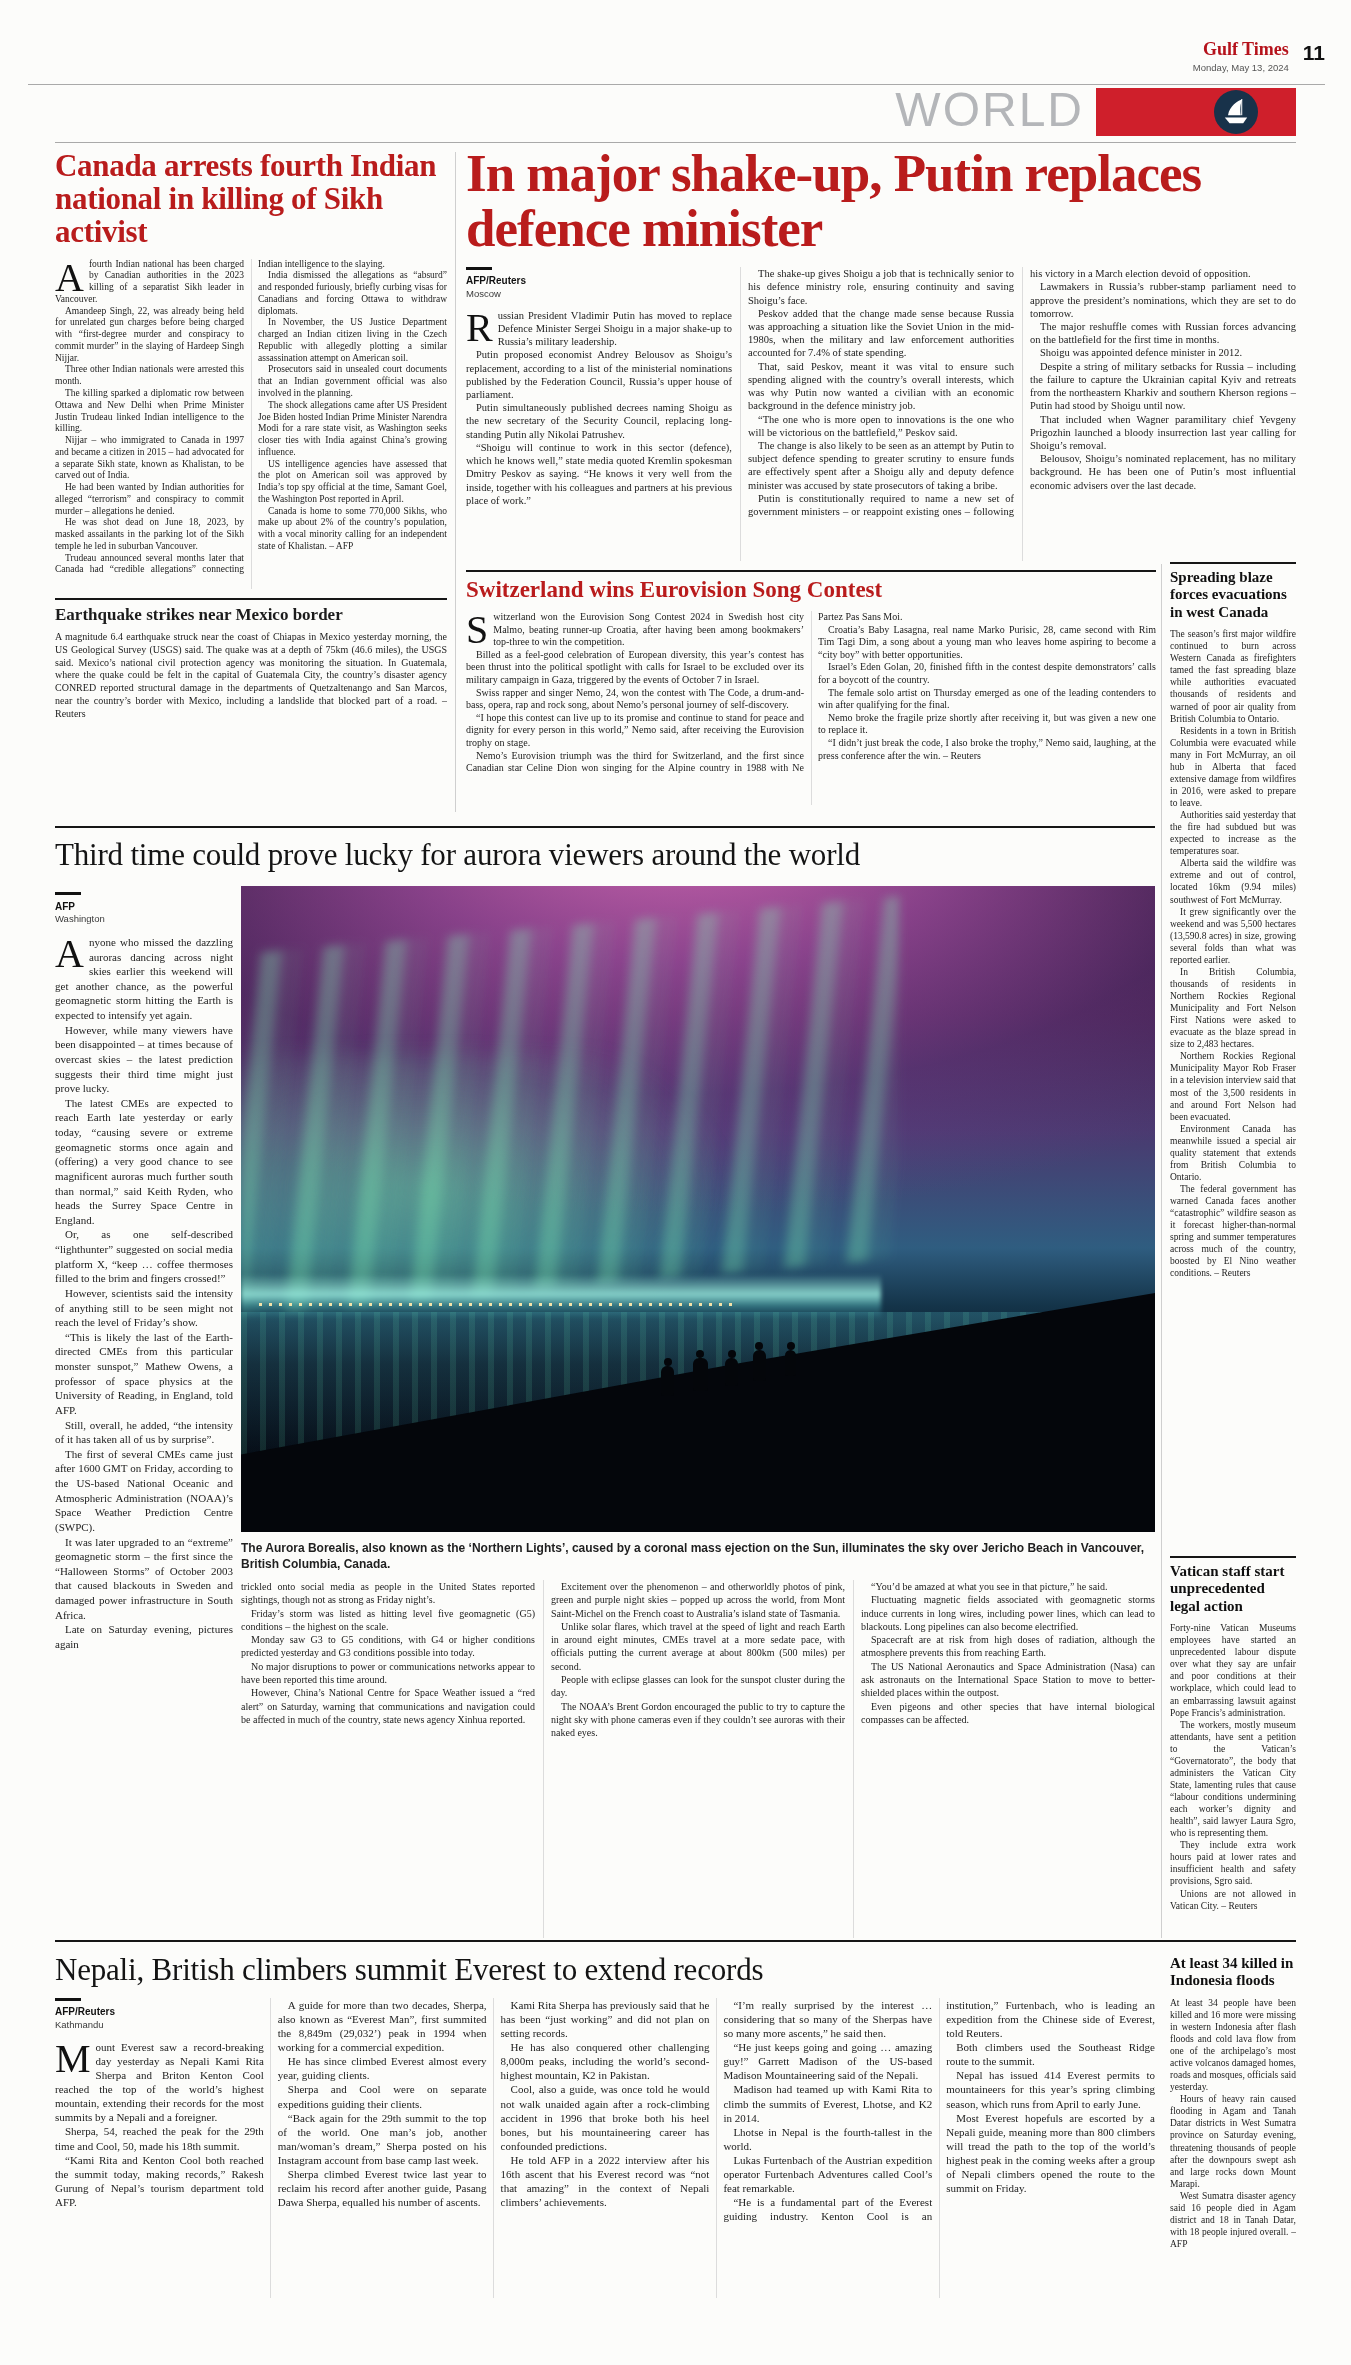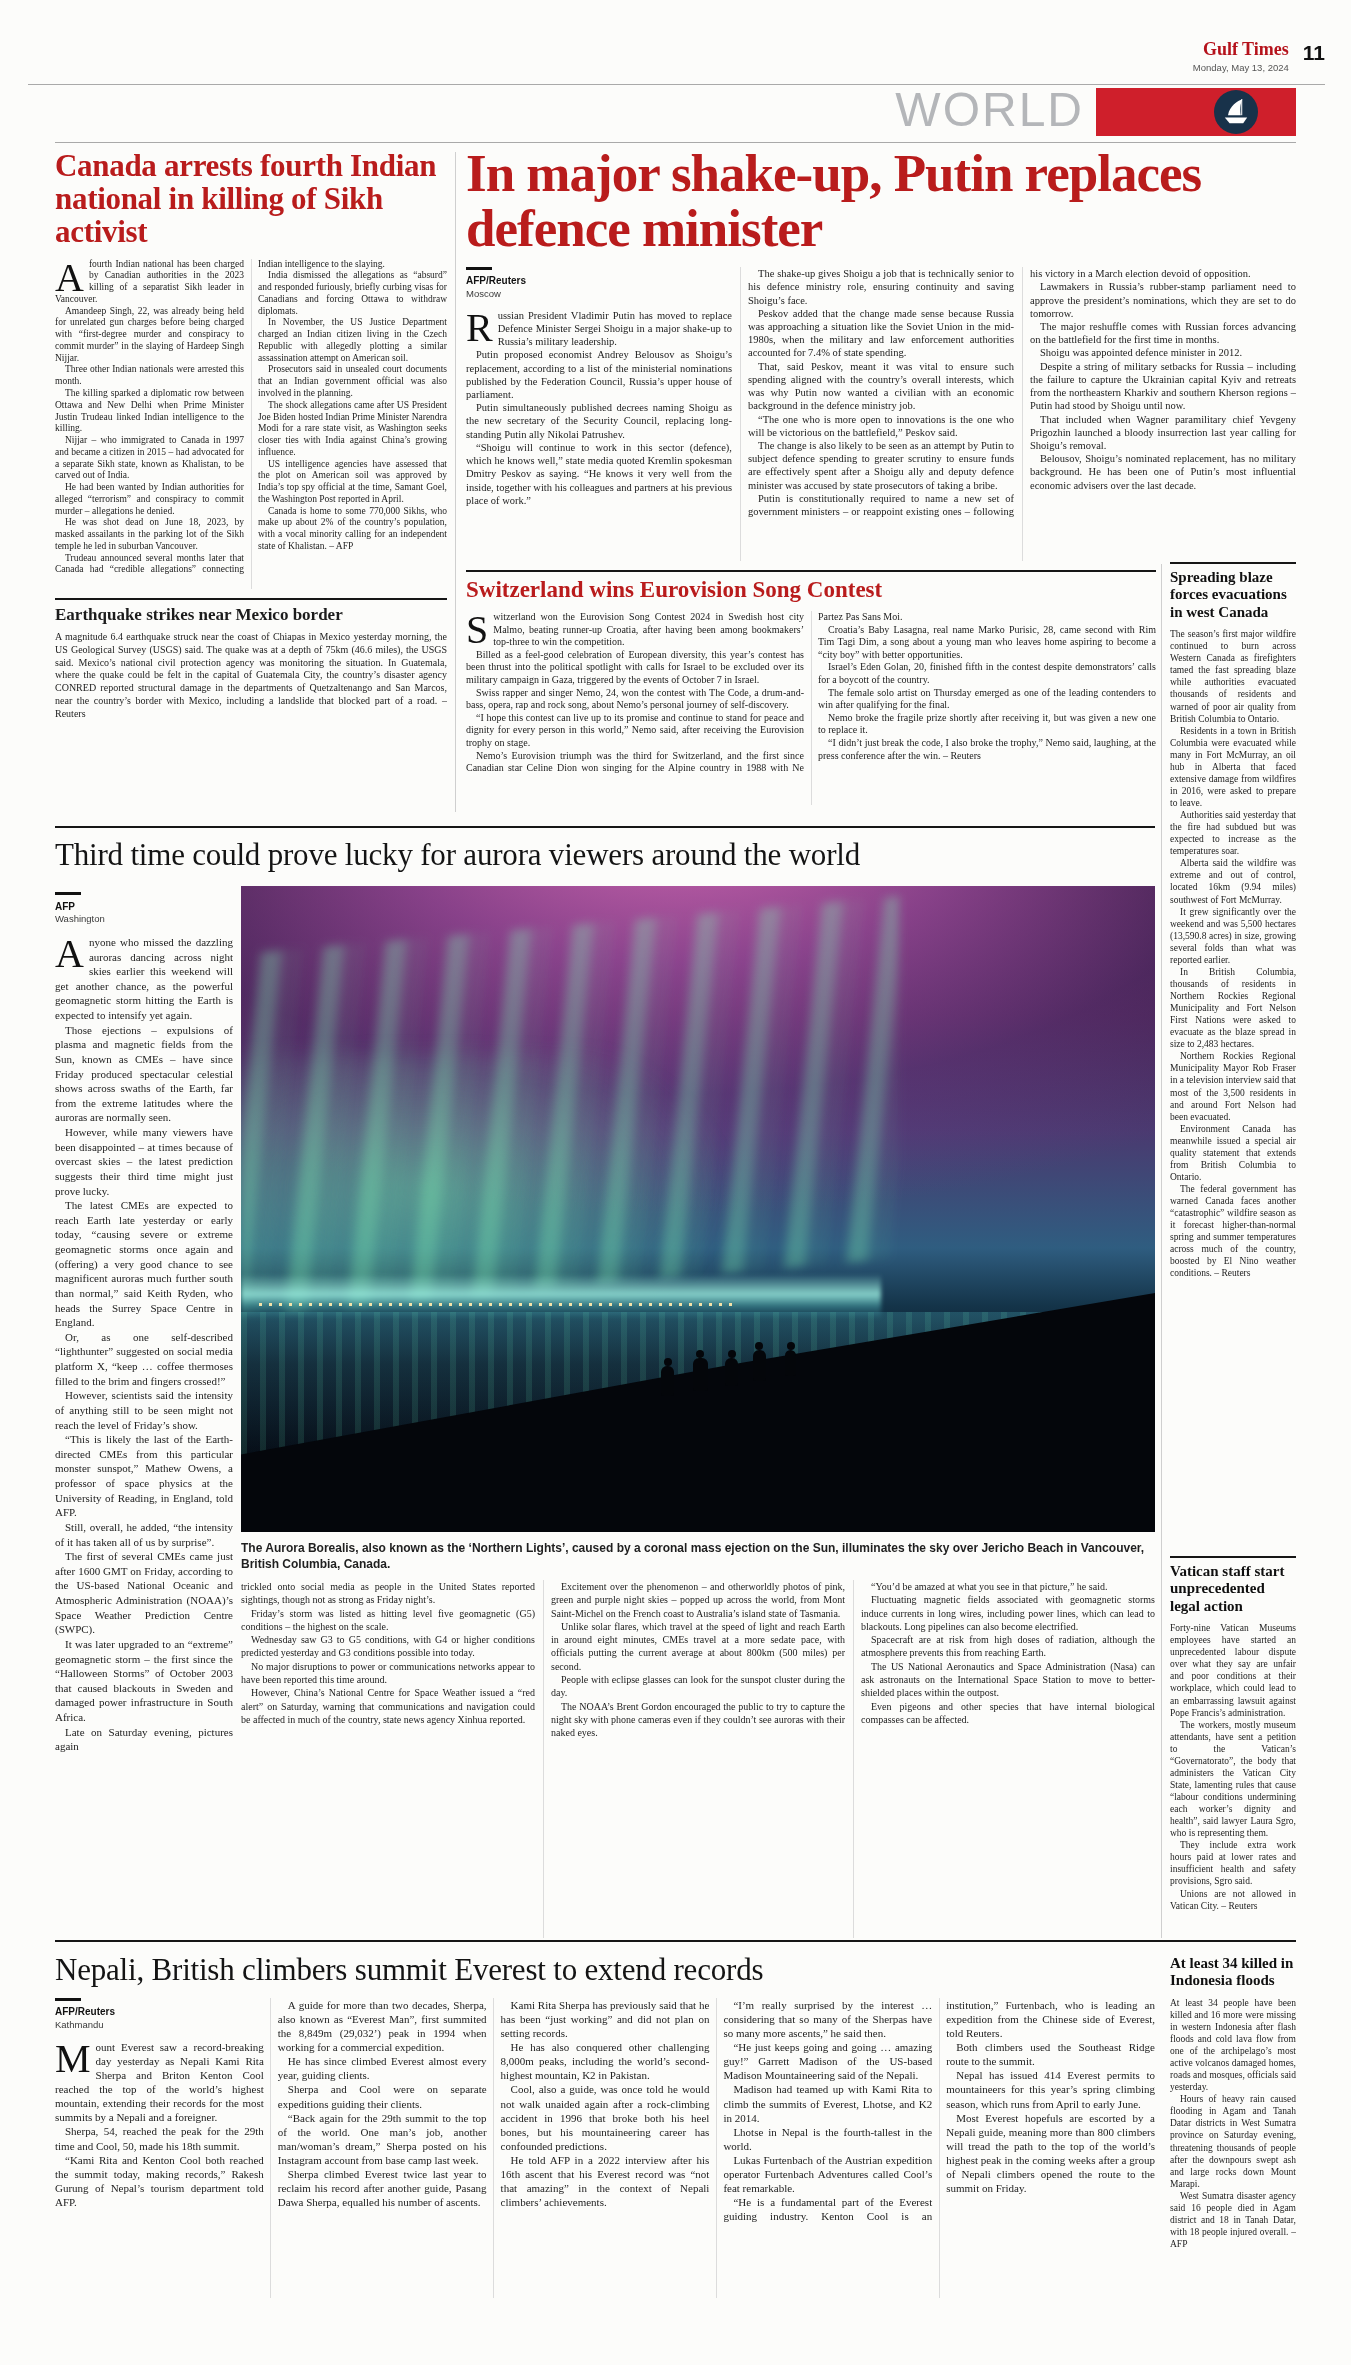--- a/index.html
+++ b/index.html
@@ -219,21 +219,20 @@
 <section id="aurora" class="abs blackrule">
   <h1 class="headline-light">Third time could prove lucky for aurora viewers around the world</h1>
 
   <div class="aurora-left body dropcap">
     <div class="byline">
       <div class="brule"></div>
       <div class="agency">AFP</div>
       <div class="loc">Washington</div>
     </div>
   <p>Anyone who missed the dazzling auroras dancing across night skies earlier this weekend will get another chance, as the powerful geomagnetic storm hitting the Earth is expected to intensify yet again.</p>
-      <p>Those ejections – expulsions of plasma and magnetic fields from the Sun, known as CMEs – have since Friday produced spectacular celestial shows across swaths of the Earth, far from the extreme latitudes where the auroras are normally seen.</p>
       <p>However, while many viewers have been disappointed – at times because of overcast skies – the latest prediction suggests their third time might just prove lucky.</p>
       <p>The latest CMEs are expected to reach Earth late yesterday or early today, “causing severe or extreme geomagnetic storms once again and (offering) a very good chance to see magnificent auroras much further south than normal,” said Keith Ryden, who heads the Surrey Space Centre in England.</p>
       <p>Or, as one self-described “lighthunter” suggested on social media platform X, “keep … coffee thermoses filled to the brim and fingers crossed!”</p>
       <p>However, scientists said the intensity of anything still to be seen might not reach the level of Friday’s show.</p>
       <p>“This is likely the last of the Earth-directed CMEs from this particular monster sunspot,” Mathew Owens, a professor of space physics at the University of Reading, in England, told AFP.</p>
       <p>Still, overall, he added, “the intensity of it has taken all of us by surprise”.</p>
       <p>The first of several CMEs came just after 1600 GMT on Friday, according to the US-based National Oceanic and Atmospheric Administration (NOAA)’s Space Weather Prediction Centre (SWPC).</p>
       <p>It was later upgraded to an “extreme” geomagnetic storm – the first since the “Halloween Storms” of October 2003 that caused blackouts in Sweden and damaged power infrastructure in South Africa.</p>
       <p>Late on Saturday evening, pictures again</p>
     </div>
@@ -251,21 +250,21 @@
     <span class="person" style="left:53%; bottom:22.6%; height:28px;"></span>
     <span class="person" style="left:56%; bottom:23.4%; height:31px;"></span>
     <span class="person" style="left:59.5%; bottom:24.2%; height:26px; width:11px;"></span>
   </div>
 
   <div class="caption">The Aurora Borealis, also known as the ‘Northern Lights’, caused by a coronal mass ejection on the Sun, illuminates the sky over Jericho Beach in Vancouver, British Columbia, Canada.</div>
 
   <div class="aurora-bottom body cols3">
       <p>trickled onto social media as people in the United States reported sightings, though not as strong as Friday night’s.</p>
       <p>Friday’s storm was listed as hitting level five geomagnetic (G5) conditions – the highest on the scale.</p>
-      <p>Wednesday saw G3 to G5 conditions, with G4 or higher conditions predicted yesterday and G3 conditions possible into today.</p>
+      <p>Monday saw G3 to G5 conditions, with G4 or higher conditions predicted yesterday and G3 conditions possible into today.</p>
       <p>No major disruptions to power or communications networks appear to have been reported this time around.</p>
       <p>However, China’s National Centre for Space Weather issued a “red alert” on Saturday, warning that communications and navigation could be affected in much of the country, state news agency Xinhua reported.</p>
       <p>Excitement over the phenomenon – and otherworldly photos of pink, green and purple night skies – popped up across the world, from Mont Saint-Michel on the French coast to Australia’s island state of Tasmania.</p>
       <p>Unlike solar flares, which travel at the speed of light and reach Earth in around eight minutes, CMEs travel at a more sedate pace, with officials putting the current average at about 800km (500 miles) per second.</p>
       <p>People with eclipse glasses can look for the sunspot cluster during the day.</p>
       <p>The NOAA’s Brent Gordon encouraged the public to try to capture the night sky with phone cameras even if they couldn’t see auroras with their naked eyes.</p>
       <p>“You’d be amazed at what you see in that picture,” he said.</p>
       <p>Fluctuating magnetic fields associated with geomagnetic storms induce currents in long wires, including power lines, which can lead to blackouts. Long pipelines can also become electrified.</p>
       <p>Spacecraft are at risk from high doses of radiation, although the atmosphere prevents this from reaching Earth.</p>
       <p>The US National Aeronautics and Space Administration (Nasa) can ask astronauts on the International Space Station to move to better-shielded places within the outpost.</p>

